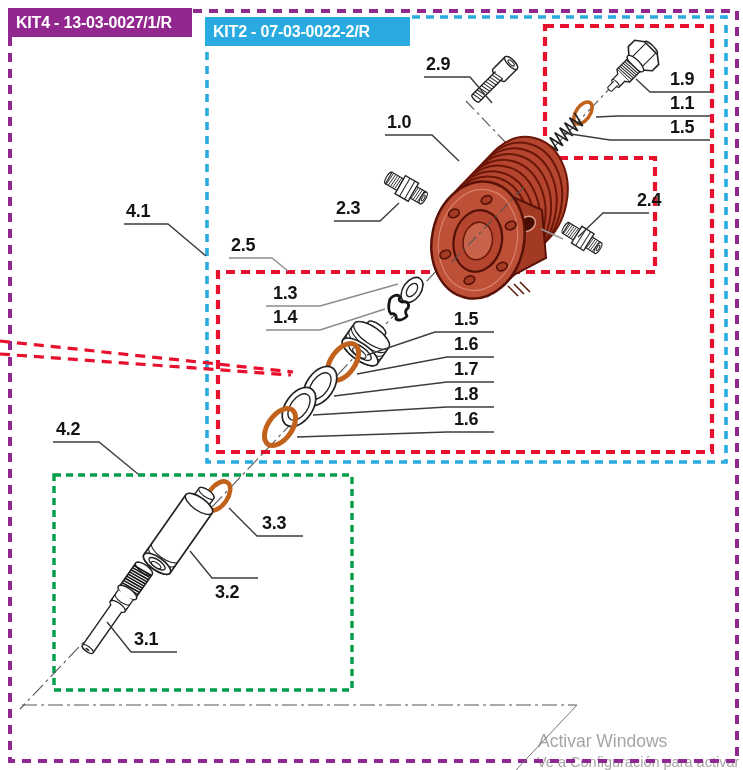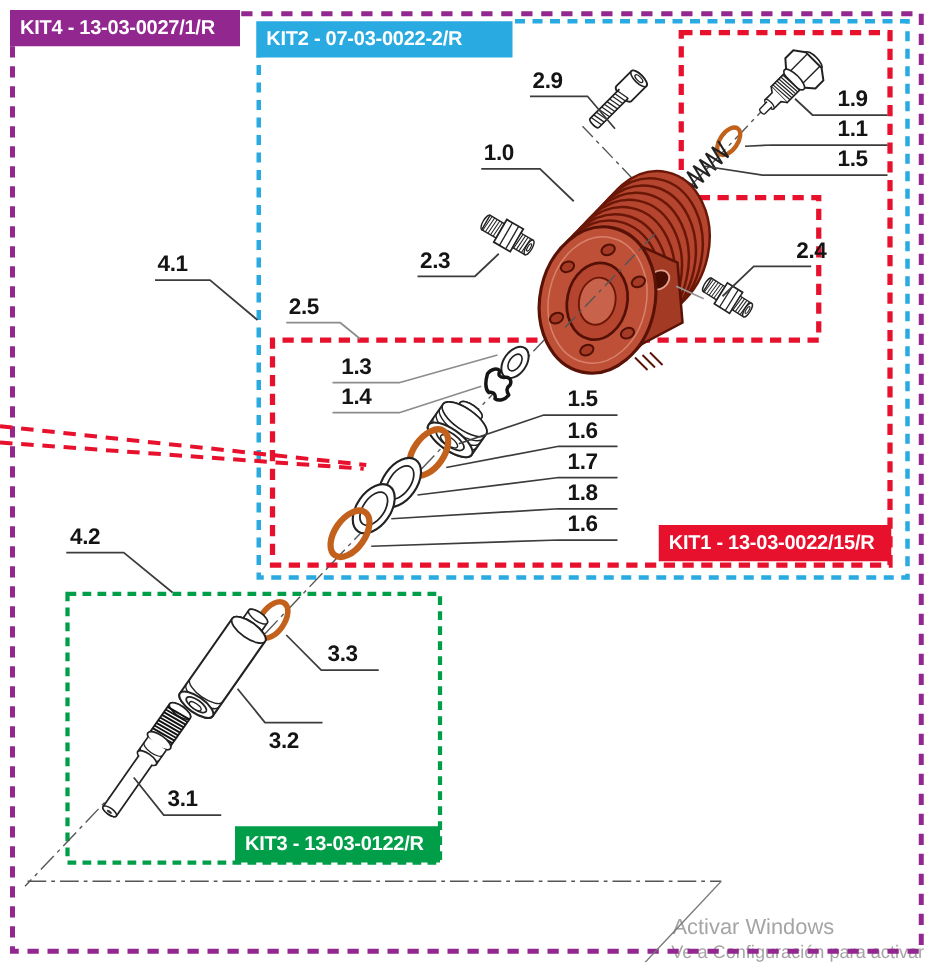--- a/index.html
+++ b/index.html
@@ -275,22 +275,20 @@
       <path d="M124,224 H168 L206,256"></path>
       <path d="M53,442 H99 L138,474"></path>
       <path d="M303,536 H257 L229,508"></path>
       <path d="M258,578 H212 L190,551"></path>
       <path d="M177,652 H131 L107,622"></path>
     </g>
   </svg>
 
   <div class="kit" style="left:8px;top:8px;width:168px;background:#92278F;">KIT4 - 13-03-0027/1/R</div>
   <div class="kit" style="left:205px;top:17px;width:189px;background:#29ABE2;">KIT2 - 07-03-0022-2/R</div>
-  <div class="kit" style="left:527px;top:420px;width:170px;background:#E8112D;">KIT1 - 13-03-0022/15/R</div>
-  <div class="kit" style="left:188px;top:661px;width:148px;background:#009E49;">KIT3 - 13-03-0122/R</div>
 
   <div class="plbl" style="left:426px;top:54px;">2.9</div>
   <div class="plbl" style="left:387px;top:112px;">1.0</div>
   <div class="plbl" style="left:336px;top:198px;">2.3</div>
   <div class="plbl" style="left:605px;top:190px;margin-left:32px;">2.4</div>
   <div class="plbl" style="left:231px;top:235px;">2.5</div>
   <div class="plbl" style="left:670px;top:69px;">1.9</div>
   <div class="plbl" style="left:670px;top:93px;">1.1</div>
   <div class="plbl" style="left:670px;top:117px;">1.5</div>
   <div class="plbl" style="left:273px;top:283px;">1.3</div>

